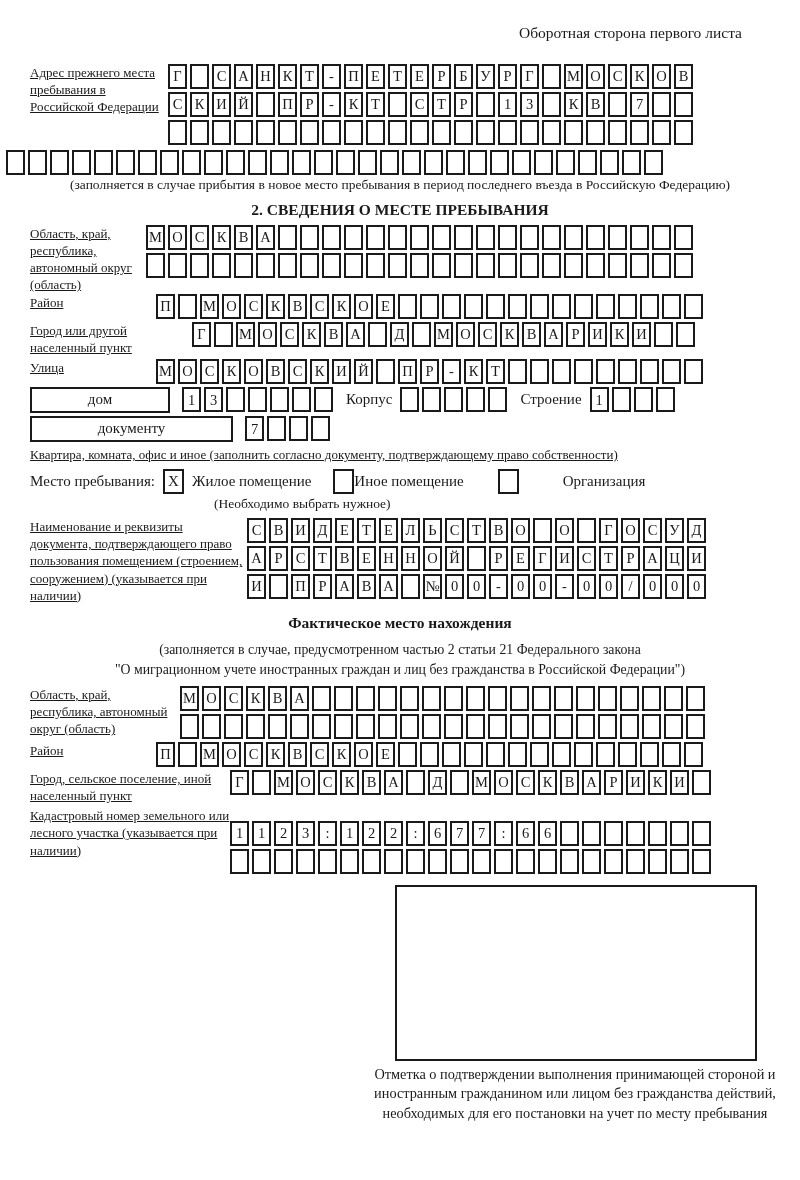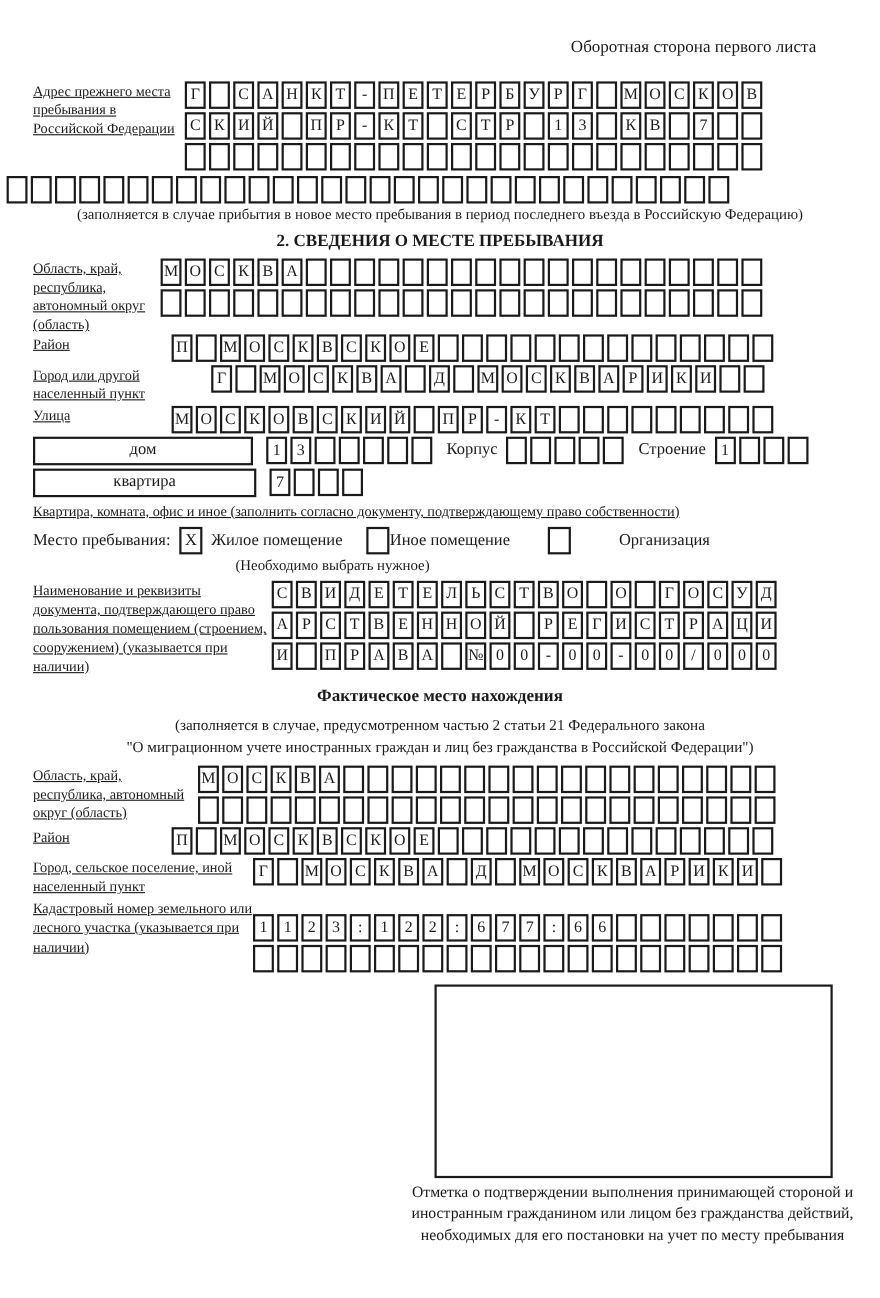--- a/index.html
+++ b/index.html
@@ -3,21 +3,21 @@
 <meta charset="utf-8">
 <style>
   * { margin:0; padding:0; box-sizing:border-box; }
   html,body { background:#fff; }
   .page {
     position:relative;
     width:800px; height:1180px;
     background:#fff;
     color:#1a1a1a;
     font-family:"Liberation Serif","DejaVu Serif",serif;
-    padding:18px 6px 0 6px;
+    padding:8px 6px 0 6px;
     overflow:hidden;
   }
   .hdr-note { text-align:right; padding-right:52px; margin-top:16px; font-size:15.5px; }
 
   .flexrow { display:flex; align-items:flex-start; }
   .label { font-size:13px; line-height:1.32; padding-left:24px;text-decoration:underline; }
   .w158 { width:162px; }
   .w137 { width:140px; }
   .w148 { width:150px; }
   .w183 { width:186px; }
@@ -334,21 +334,21 @@
         <span class="cell"></span>
         <span class="cell"></span>
         <span class="cell"></span>
         <span class="cell"></span>
         <span class="cell"></span>
         <span class="cell"></span>
       </div>
   </div>
 
   <div class="house-line">
-    <div class="wide-box" style="width:200px;">дом</div>
+    <div class="wide-box" style="width:140px;">дом</div>
     <div class="boxrow" style="margin-left:12px;">
         <span class="cell">1</span>
         <span class="cell">3</span>
         <span class="cell"></span>
         <span class="cell"></span>
         <span class="cell"></span>
         <span class="cell"></span>
         <span class="cell"></span>
       </div>
     <span class="inline-lbl">Корпус</span>
@@ -362,21 +362,21 @@
     <span class="inline-lbl">Строение</span>
     <div class="boxrow">
         <span class="cell">1</span>
         <span class="cell"></span>
         <span class="cell"></span>
         <span class="cell"></span>
       </div>
   </div>
 
   <div class="house-line">
-    <div class="wide-box" style="width:203px;">квартира</div>
+    <div class="wide-box" style="width:203px;">документу</div>
     <div class="boxrow" style="margin-left:12px;">
         <span class="cell">7</span>
         <span class="cell"></span>
         <span class="cell"></span>
         <span class="cell"></span>
       </div>
   </div>
   <div class="label" style="margin-top:4px;">Квартира, комната, офис и иное (заполнить согласно документу, подтверждающему право собственности)</div>
 
   <div class="stay-line">

